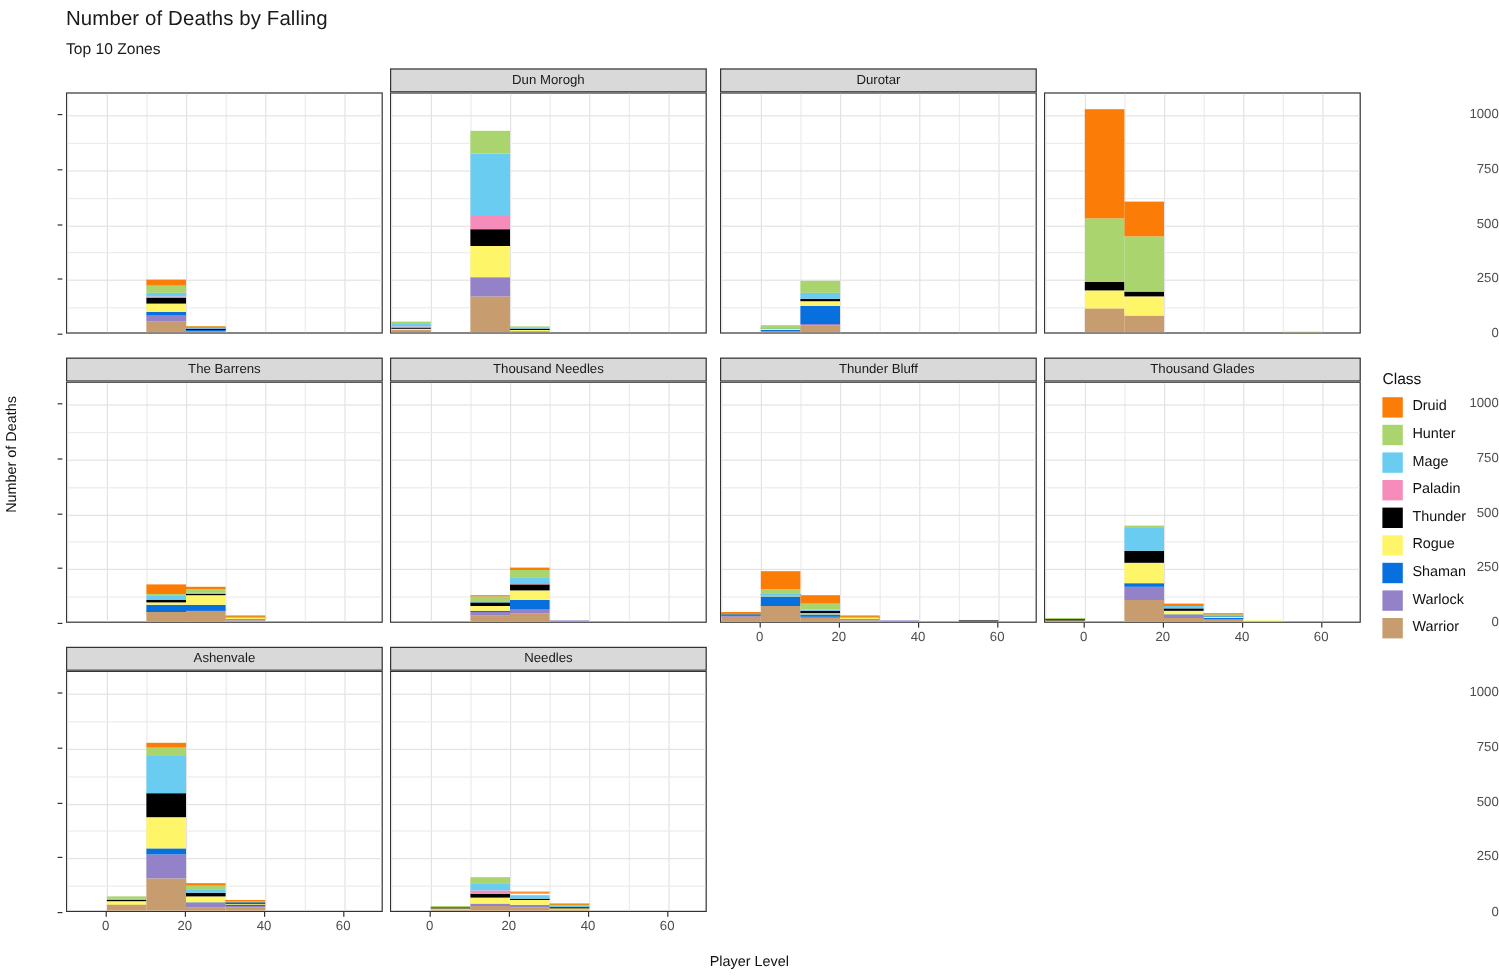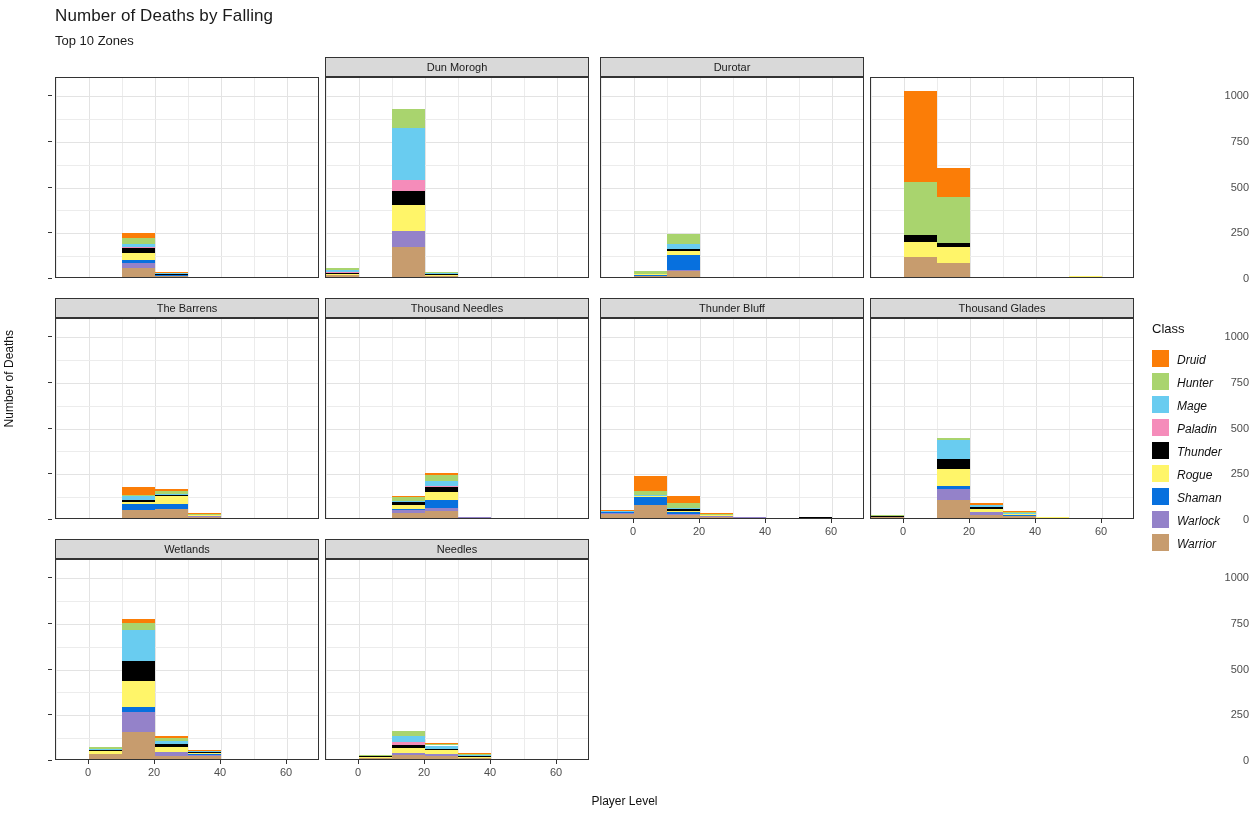--- a/index.html
+++ b/index.html
@@ -28,23 +28,23 @@
          justify-content:center;font-size:11px;color:#1a1a1a;}
   .plotarea{position:absolute;left:0;right:0;top:20px;bottom:0;border:1px solid #333;
             box-sizing:border-box;background:#fff;overflow:hidden;}
   .grid-v{position:absolute;top:0;bottom:0;width:1px;background:#ececec;}
   .grid-h{position:absolute;left:0;right:0;height:1px;background:#ececec;}
   .grid-v.major{background:#e3e3e3;}
   .grid-h.major{background:#e3e3e3;}
   .seg{position:absolute;}
 
   
-  .legend{position:absolute;left:1152px;top:321px;}
+  .legend{position:absolute;left:1152px;top:308px;}
   .legend-title{font-size:13px;color:#111;margin-bottom:8px;}
-  .legend-row{display:flex;align-items:flex-end;height:23px;font-style:italic;}
+  .legend-row{display:flex;align-items:flex-start;height:23px;}
   .swatch{width:17px;height:17px;margin-right:8px;flex:0 0 auto;}
   .legend-label{font-size:12px;color:#111;}
 </style>
 </head>
 <body>
 
 <div id="root">
 
   <div class="title">Number of Deaths by Falling</div>
   <div class="subtitle">Top 10 Zones</div>
@@ -449,21 +449,21 @@
           <div class="seg" style="left: 132px; width: 33px; height: 1.2px; bottom: 2.37545px; background: rgb(7, 112, 222);"></div>
           <div class="seg" style="left: 132px; width: 33px; height: 1.2px; bottom: 2.74091px; background: rgb(255, 245, 105);"></div>
           <div class="seg" style="left: 132px; width: 33px; height: 1.2px; bottom: 3.83727px; background: rgb(0, 0, 0);"></div>
           <div class="seg" style="left: 132px; width: 33px; height: 1.2px; bottom: 4.38545px; background: rgb(105, 204, 240);"></div>
           <div class="seg" style="left: 132px; width: 33px; height: 1.2px; bottom: 4.93364px; background: rgb(169, 212, 110);"></div>
           <div class="seg" style="left: 132px; width: 33px; height: 1.2px; bottom: 5.66455px; background: rgb(251, 125, 7);"></div>
           <div class="seg" style="left: 165px; width: 33px; height: 1.2px; bottom: 0px; background: rgb(255, 245, 105);"></div>
         </div>
       </div>
       <div class="panel" style="left: 55px; top: 539px; width: 264px; height: 221px;">
-        <div class="strip">Wetlands</div>
+        <div class="strip">Ashenvale</div>
         <div class="plotarea">
           <div class="grid-v" style="left: 0px;"></div>
           <div class="grid-v major" style="left: 33px;"></div>
           <div class="grid-v" style="left: 66px;"></div>
           <div class="grid-v major" style="left: 99px;"></div>
           <div class="grid-v" style="left: 132px;"></div>
           <div class="grid-v major" style="left: 165px;"></div>
           <div class="grid-v" style="left: 198px;"></div>
           <div class="grid-v major" style="left: 231px;"></div>
           <div class="grid-h" style="top: 178.159px;"></div>

